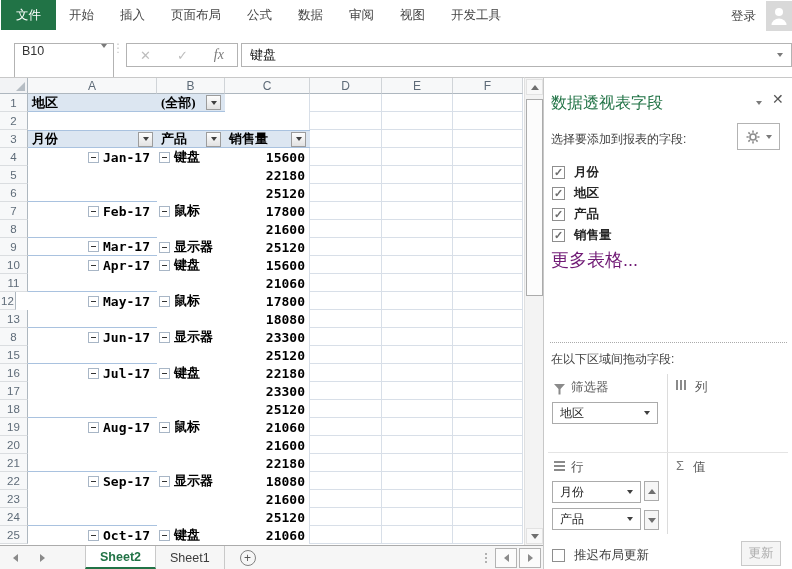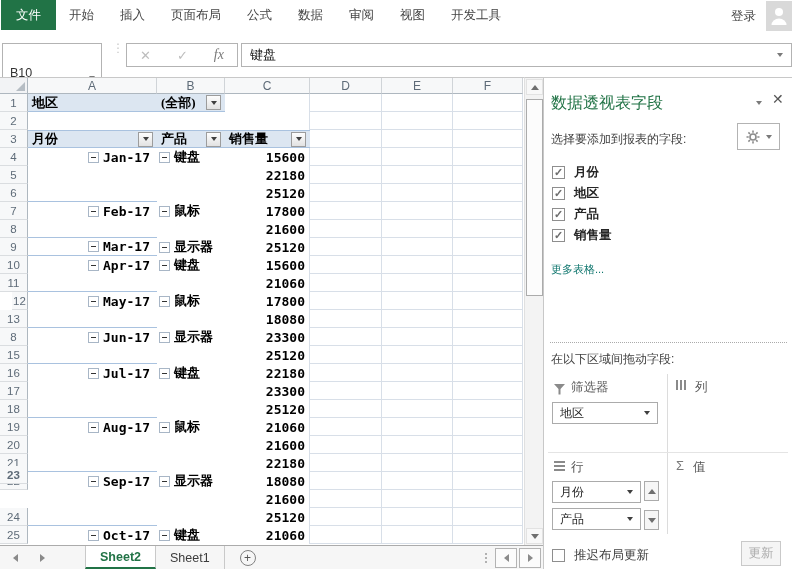--- a/index.html
+++ b/index.html
@@ -11,21 +11,21 @@
   #ribbon{position:absolute;left:0;top:0;width:792px;height:32px;display:flex;align-items:center;background:#fff}
   #rtabs{display:flex;height:32px}
   .ftab{width:55px;height:30px;margin-left:1px;background:#217346;color:#fff;display:flex;align-items:center;justify-content:center;font-size:12.5px}
   .rtab{padding:0 13px;height:30px;display:flex;align-items:center;font-size:12.5px;color:#444;white-space:nowrap}
   .ctxwrap{display:flex;align-items:center;height:32px;background:#FBE9F2;margin-left:4px}
   .signin{margin-left:auto;font-size:12.5px;color:#444}
   .avatar{width:26px;height:30px;background:#D9D9D9;margin-left:10px;display:flex;align-items:center;justify-content:center}
 
   
   #fbar{position:absolute;left:0;top:32px;width:792px;height:45px;background:#fff}
-  .namebox{position:absolute;left:2px;top:11px;width:100px;height:38px;border:1px solid #B3B3B3;background:#fff;display:flex;align-items:flex-end}
+  .namebox{position:absolute;left:14px;top:11px;width:100px;height:38px;border:1px solid #B3B3B3;background:#fff;display:flex;align-items:flex-start}
   .nb-text{padding-left:7px;font-size:12.5px;color:#333}
   .nb-tri{margin-left:auto;margin-right:6px}
   .vdots{position:absolute;left:112px;top:14px;color:#C9C9C9;font-size:12px;line-height:5px}
   .fxgroup{position:absolute;left:126px;top:11px;width:112px;height:24px;border:1px solid #B3B3B3;background:#fff;display:flex;align-items:center;justify-content:space-around}
   .fx-x,.fx-ck{color:#BDBDBD;font-size:13px}
   .fx-fx{font-family:"Liberation Serif",serif;font-style:italic;color:#7A7A7A;font-size:14px}
   .finput{position:absolute;left:241px;top:11px;width:551px;height:24px;border:1px solid #B3B3B3;background:#fff;display:flex;align-items:center;font-size:13px;color:#111;padding-left:8px}
   .fi-tri{margin-left:auto;margin-right:8px}
 
   
@@ -64,21 +64,21 @@
   #panel{position:absolute;left:543px;top:77px;width:249px;height:492px;background:#fff;border-top:1px solid #C8C8C8;border-left:1px solid #C8C8C8}
   #panel .abs{position:absolute}
   .p-title{left:7px;top:15px;font-size:16px;color:#217346;white-space:nowrap}
   .p-min{left:212px;top:23px}
   .p-close{left:228px;top:13px;font-size:14px;color:#555}
   .p-choose{left:7px;top:53px;font-size:12px;color:#3F3F3F;white-space:nowrap}
   .p-gear{left:193px;top:45px;width:43px;height:27px;border:1px solid #B3B3B3;background:#fff;display:flex;align-items:center;justify-content:center;gap:6px}
   .fldrow{left:8px;height:20px;display:flex;align-items:center;gap:9px}
   .chk{width:13px;height:13px;border:1px solid #8E8E8E;background:#fff;display:flex;align-items:center;justify-content:center;font-size:11px;color:#6E6E6E;font-weight:700;flex:none}
   .fldlab{font-size:12.5px;font-weight:700;color:#262626;white-space:nowrap}
-  .p-more{left:7px;top:184px;font-size:11px;color:#0f766e}
+  .p-more{left:7px;top:170px;font-size:18px;color:#701a75}
   .p-dotsep{left:6px;top:264px;width:237px;height:1px;border-top:1px dotted #ABABAB}
   .p-drag{left:7px;top:273px;font-size:12px;color:#3F3F3F;white-space:nowrap}
   .p-vdiv{left:123px;top:296px;width:1px;height:160px;background:#DCDCDC}
   .p-hdiv{left:4px;top:374px;width:240px;height:1px;background:#E4E4E4}
   .areahdr{font-size:12.5px;color:#555;white-space:nowrap}
   .chip{border:1px solid #ABABAB;background:#fff;height:22px;display:flex;align-items:center;padding:0 7px;font-size:12px;color:#222}
   .chip .tri{margin-left:auto}
   .spbox{width:15px;height:20px;border:1px solid #ABABAB;background:#F6F6F6;display:flex;align-items:center;justify-content:center}
   .sigma{font-size:13px;color:#7A7A7A}
   .p-defer{left:8px;top:469px;display:flex;align-items:center;gap:9px}
@@ -153,32 +153,32 @@
     <div class="rowhdr" style="left: 0px; top: 34px; width: 28px; height: 18px;">2</div>
     <div class="rowhdr" style="left: 0px; top: 52px; width: 28px; height: 18px;">3</div>
     <div class="rowhdr" style="left: 0px; top: 70px; width: 28px; height: 18px;">4</div>
     <div class="rowhdr" style="left: 0px; top: 88px; width: 28px; height: 18px;">5</div>
     <div class="rowhdr" style="left: 0px; top: 106px; width: 28px; height: 18px;">6</div>
     <div class="rowhdr" style="left: 0px; top: 124px; width: 28px; height: 18px;">7</div>
     <div class="rowhdr" style="left: 0px; top: 142px; width: 28px; height: 18px;">8</div>
     <div class="rowhdr" style="left: 0px; top: 160px; width: 28px; height: 18px;">9</div>
     <div class="rowhdr" style="left: 0px; top: 178px; width: 28px; height: 18px;">10</div>
     <div class="rowhdr" style="left: 0px; top: 196px; width: 28px; height: 18px;">11</div>
-    <div class="rowhdr" style="left: 12px; top: 214px; width: 16px; height: 18px;">12</div>
+    <div class="rowhdr" style="left: 0px; top: 214px; width: 16px; height: 18px;">12</div>
     <div class="rowhdr" style="left: 0px; top: 232px; width: 28px; height: 18px;">13</div>
     <div class="rowhdr" style="left: 0px; top: 250px; width: 28px; height: 18px;">8</div>
     <div class="rowhdr" style="left: 0px; top: 268px; width: 28px; height: 18px;">15</div>
     <div class="rowhdr" style="left: 0px; top: 286px; width: 28px; height: 18px;">16</div>
     <div class="rowhdr" style="left: 0px; top: 304px; width: 28px; height: 18px;">17</div>
     <div class="rowhdr" style="left: 0px; top: 322px; width: 28px; height: 18px;">18</div>
     <div class="rowhdr" style="left: 0px; top: 340px; width: 28px; height: 18px;">19</div>
     <div class="rowhdr" style="left: 0px; top: 358px; width: 28px; height: 18px;">20</div>
     <div class="rowhdr" style="left: 0px; top: 376px; width: 28px; height: 18px;">21</div>
     <div class="rowhdr" style="left: 0px; top: 394px; width: 28px; height: 18px;">22</div>
-    <div class="rowhdr" style="left: 0px; top: 388px; width: 28px; height: 18px; font-weight: bold;">23</div>
+    <div class="rowhdr" style="left: 0px; top: 412px; width: 28px; height: 18px;">23</div>
     <div class="rowhdr" style="left: 0px; top: 430px; width: 28px; height: 18px;">24</div>
     <div class="rowhdr" style="left: 0px; top: 448px; width: 28px; height: 18px;">25</div>
     <div class="bgcell" style="left: 310px; top: 16px; width: 72px; height: 18px;"></div>
     <div class="bgcell" style="left: 310px; top: 34px; width: 72px; height: 18px;"></div>
     <div class="bgcell" style="left: 310px; top: 52px; width: 72px; height: 18px;"></div>
     <div class="bgcell" style="left: 310px; top: 70px; width: 72px; height: 18px;"></div>
     <div class="bgcell" style="left: 310px; top: 88px; width: 72px; height: 18px;"></div>
     <div class="bgcell" style="left: 310px; top: 106px; width: 72px; height: 18px;"></div>
     <div class="bgcell" style="left: 310px; top: 124px; width: 72px; height: 18px;"></div>
     <div class="bgcell" style="left: 310px; top: 142px; width: 72px; height: 18px;"></div>

